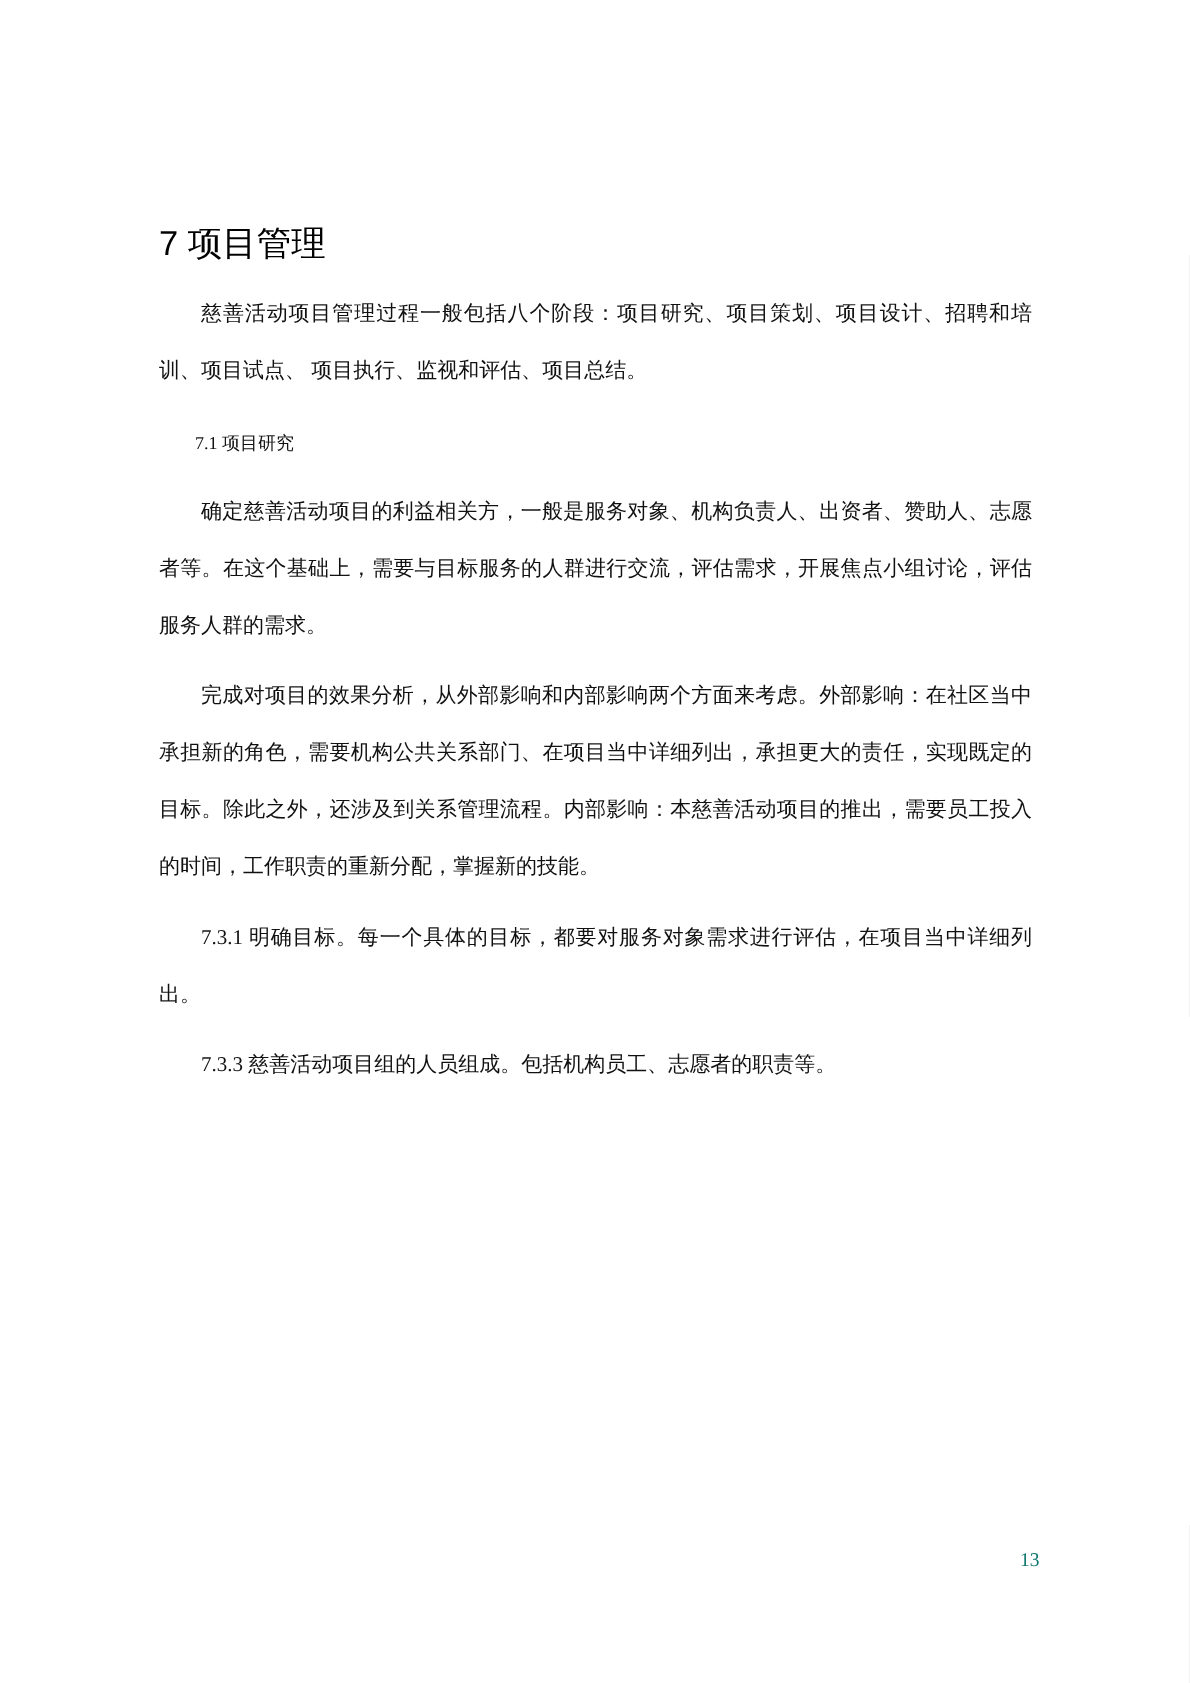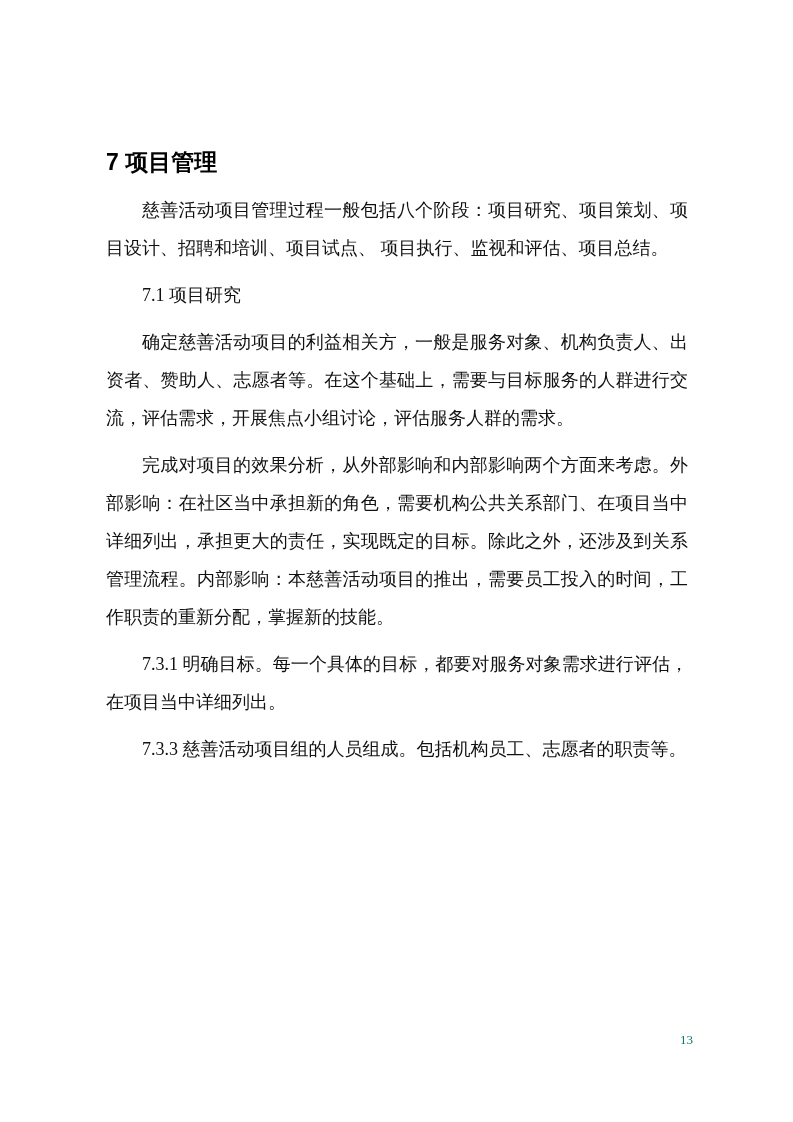--- a/index.html
+++ b/index.html
@@ -15,36 +15,36 @@
     overflow: hidden;
   }
   .content {
     position: absolute;
     left: 106px;
     top: 147px;
     width: 582px;
   }
   .chapter-title {
     font-family: "Liberation Sans", "DejaVu Sans", sans-serif;
-    font-weight: bold;
+    font-weight: normal;
     font-size: 23px;
     line-height: 30px;
     margin: 0 0 14px 0;
     color: #000000;
   }
   .para {
-    font-size: 18px;
+    font-size: 14px;
     line-height: 38px;
     margin: 0 0 9px 0;
     text-align: justify;
     text-indent: 2em;
     word-break: break-all;
   }
   .section-heading {
-    font-size: 18px;
+    font-size: 12px;
     line-height: 38px;
     margin: 0 0 9px 0;
     text-indent: 2em;
     white-space: nowrap;
   }
   .page-number {
     position: absolute;
     left: 680px;
     top: 1032px;
     font-size: 13px;

